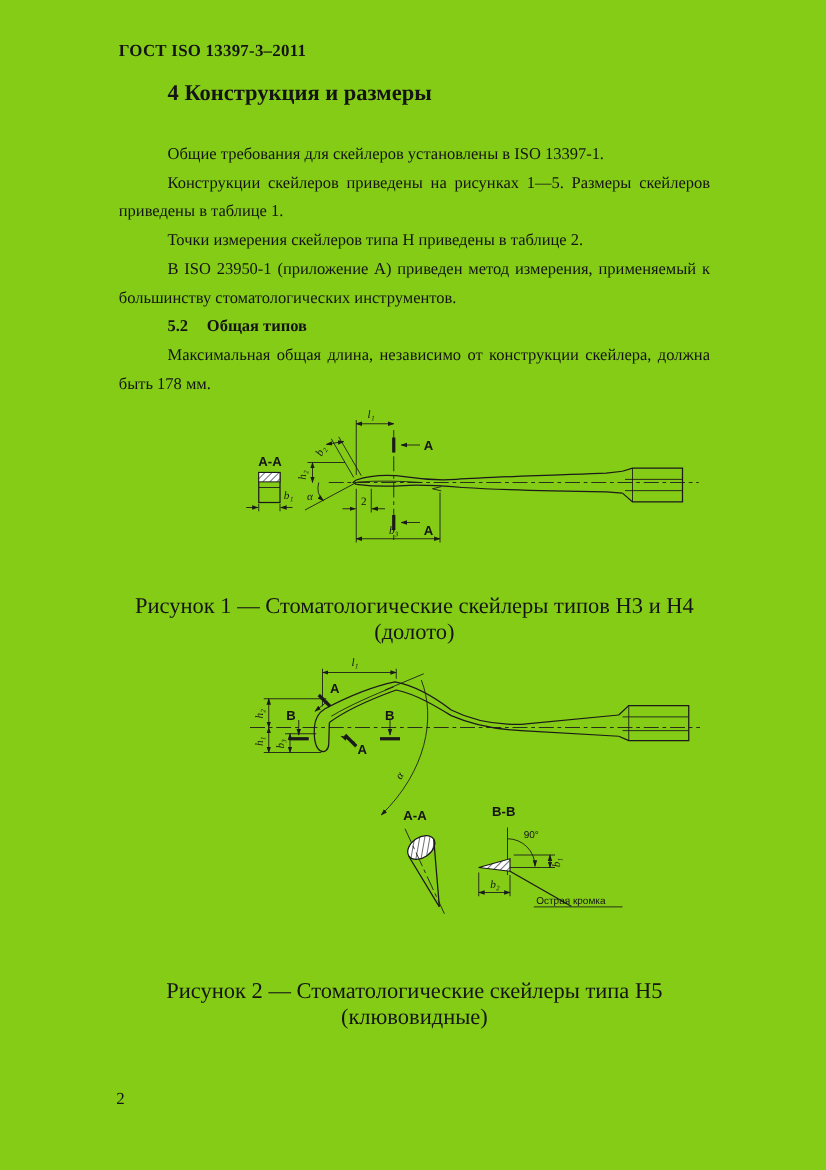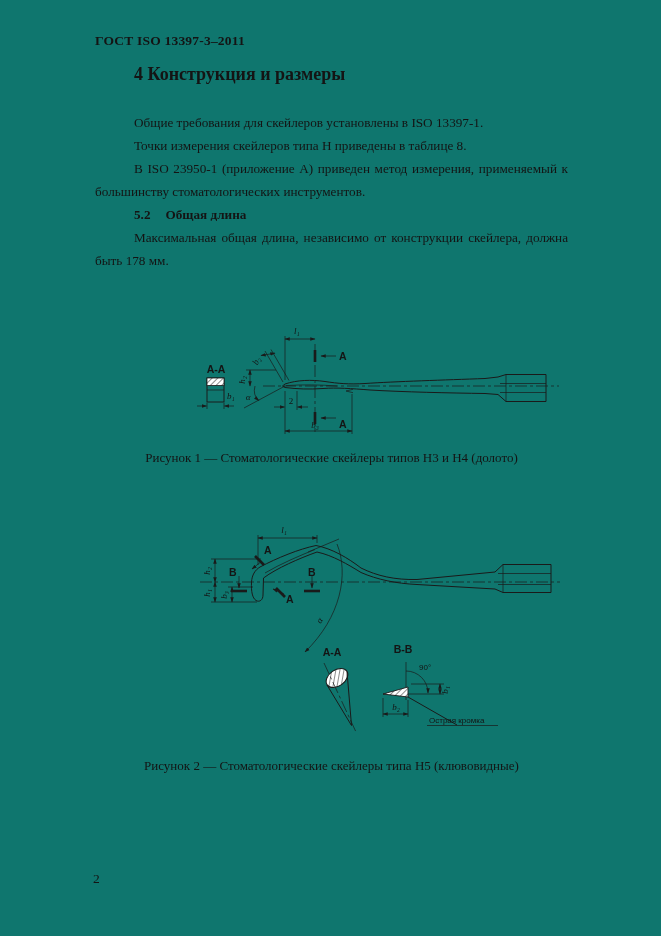--- a/index.html
+++ b/index.html
@@ -1,27 +1,27 @@
 <!DOCTYPE html>
 <html><head>
 <meta charset="utf-8">
 <style>
   html,body{margin:0;padding:0;background:#fff;}
   .page{
-    position:relative;width:661px;height:936px;background:#0f766e;
+    position:relative;width:661px;height:936px;background:#84cc16;
     font-family:"Liberation Serif","DejaVu Serif",serif;color:#141414;
     outline:1px solid #e6e6e6;overflow:hidden;
   }
   .doc-header{position:absolute;left:95px;top:33px;font-size:13.5px;font-weight:bold;letter-spacing:.2px;}
   .sec-heading{position:absolute;left:134px;top:64px;font-size:18px;font-weight:bold;}
   .body-text{position:absolute;left:95px;top:111px;width:473px;font-size:13.2px;line-height:23px;text-align:justify;}
   .body-text p{margin:0;text-indent:39px;}
   .sub-heading{font-weight:bold;text-align:left;}
   .sub-heading .sub-title{margin-left:15px;}
-  .fig-caption{position:absolute;left:95px;width:473px;text-align:center;font-size:13px;}
+  .fig-caption{position:absolute;left:95px;width:473px;text-align:center;font-size:18px;margin-top:24px;}
   .cap1{top:450px;}
   .cap2{top:758px;}
   .page-number{position:absolute;left:93px;top:871px;font-size:13.5px;}
   svg{position:absolute;overflow:visible;}
   .fig1{left:145px;top:320px;}
   .fig2{left:165px;top:512px;}
   svg text{font-family:"Liberation Serif","DejaVu Serif",serif;fill:#141414;}
   .dim{font-style:italic;font-size:9px;}
   .dimn{font-size:9px;}
   .seclbl{font-family:"Liberation Sans","DejaVu Sans",sans-serif;font-weight:bold;font-size:10.5px;}
@@ -35,23 +35,24 @@
 <body>
 
 <div class="page">
 
   <div class="doc-header">ГОСТ ISO 13397-3–2011</div>
 
   <div class="sec-heading">4 Конструкция и размеры</div>
 
   <div class="body-text">
     <p>Общие требования для скейлеров установлены в ISO 13397-1.</p>
-    <p>Точки измерения скейлеров типа Н приведены в таблице 8.</p>
+    <p>Конструкции скейлеров приведены на рисунках 1—5. Размеры скейлеров приведены в таблице 1.</p>
+    <p>Точки измерения скейлеров типа Н приведены в таблице 2.</p>
     <p>В ISO 23950-1 (приложение А) приведен метод измерения, применяемый к большинству стоматологических инструментов.</p>
-    <p class="sub-heading"><span>5.2</span><span class="sub-title">Общая длина</span></p>
+    <p class="sub-heading"><span>5.2</span><span class="sub-title">Общая типов</span></p>
     <p>Максимальная общая длина, независимо от конструкции скейлера, должна быть 178 мм.</p>
   </div>
 
   <svg class="fig1" width="420" height="125" viewBox="0 0 420 125">
     <defs>
       <marker id="ar1" viewBox="0 0 10 10" refX="9" refY="5" markerWidth="7.5" markerHeight="7.5" orient="auto-start-reverse">
         <path d="M0,1.6 L10,5 L0,8.4 Z" fill="#1a1a1a"></path>
       </marker>
       <pattern id="h1" width="4" height="4" patternUnits="userSpaceOnUse" patternTransform="rotate(45)">
         <rect width="4" height="4" fill="#fff"></rect>

